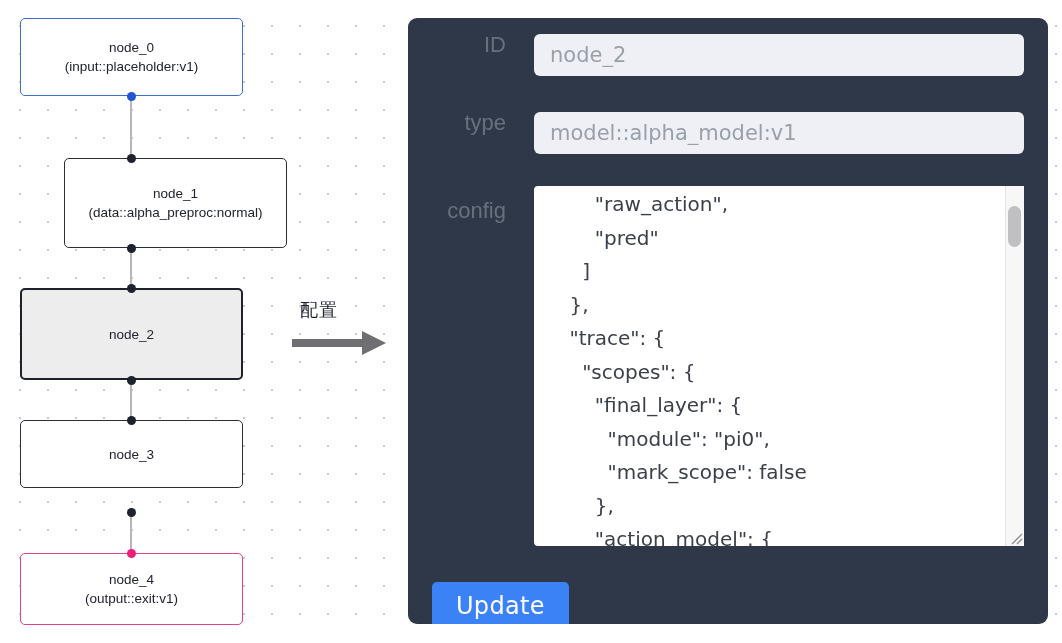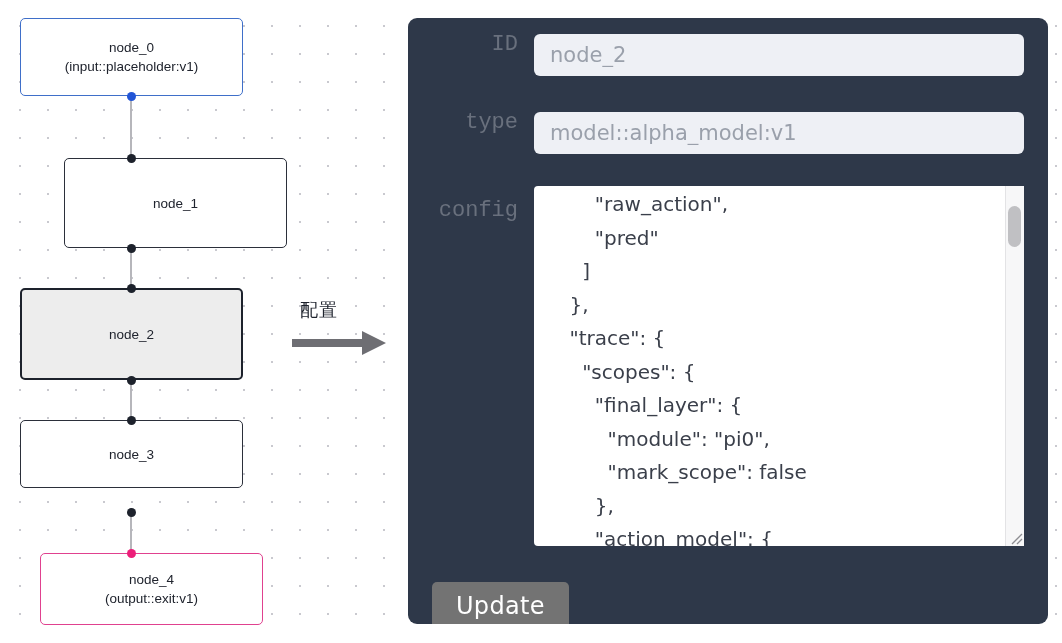--- a/index.html
+++ b/index.html
@@ -53,21 +53,21 @@
   .node.output { border: 1.6px solid #e0418f; }
   .node.selected {
     background: #ededed;
     border: 2.2px solid #1d222c;
   }
 
   #node0 { top: 18px;  height: 78px; }
   #node1 { top: 158px; height: 90px; margin-left: 44px; }
   #node2 { top: 288px; height: 92px; }
   #node3 { top: 420px; height: 68px; }
-  #node4 { top: 553px; height: 72px; margin-left: 20px; }
+  #node4 { top: 553px; height: 72px; }
 
   .edge {
     position: absolute;
     left: 130px;
     width: 2px;
     background: #b6b6bb;
     z-index: 1;
   }
   #e0 { top: 92px;  height: 70px; }
   #e1 { top: 244px; height: 48px; }
@@ -116,23 +116,23 @@
   .field-row {
     position: absolute;
     display: flex;
     align-items: flex-start;
   }
   .field-label {
     color: #69707d;
     font-size: 22px;
     text-align: right;
     width: 108px;
-    padding-right: 16px;
+    padding-right: 28px;
     line-height: 1;
-    font-family: Liberation Mono, monospace;
+    font-family: Liberation Sans, sans-serif;
   }
   .field-input {
     background: #eef0f5;
     border: none;
     border-radius: 6px;
     color: #9aa0ab;
     font-size: 21px;
     font-family: "DejaVu Sans", sans-serif;
     padding: 9px 16px;
     width: 490px;
@@ -184,21 +184,21 @@
   }
   #config-resize {
     position: absolute;
     right: 1px; bottom: 1px;
     width: 17px; height: 17px;
   }
 
   #update-btn {
     position: absolute;
     left: 24px; top: 564px;
-    background: #737373;
+    background: #3b82f6;
     color: #ffffff;
     border: none;
     border-radius: 5px;
     font-size: 24px;
     font-family: "DejaVu Sans", sans-serif;
     padding: 10px 24px;
     cursor: pointer;
     letter-spacing: .3px;
   }
 
@@ -224,20 +224,21 @@
     <div class="edge" id="e3"></div>
 
     <div class="node input" id="node0">
       <span class="nm">node_0</span>
       <span class="ty">(input::placeholder:v1)</span>
     </div>
     <div class="handle blue" style="top:91.5px"></div>
 
     <div class="node" id="node1">
       <span class="nm">node_1</span>
+      <span class="ty">(data::alpha_preproc:normal)</span>
     </div>
     <div class="handle" style="top:153.5px"></div>
     <div class="handle" style="top:243.5px"></div>
 
     <div class="node selected" id="node2">
       <span class="nm">node_2</span>
     </div>
     <div class="handle" style="top:283.5px"></div>
     <div class="handle" style="top:375.5px"></div>
 

